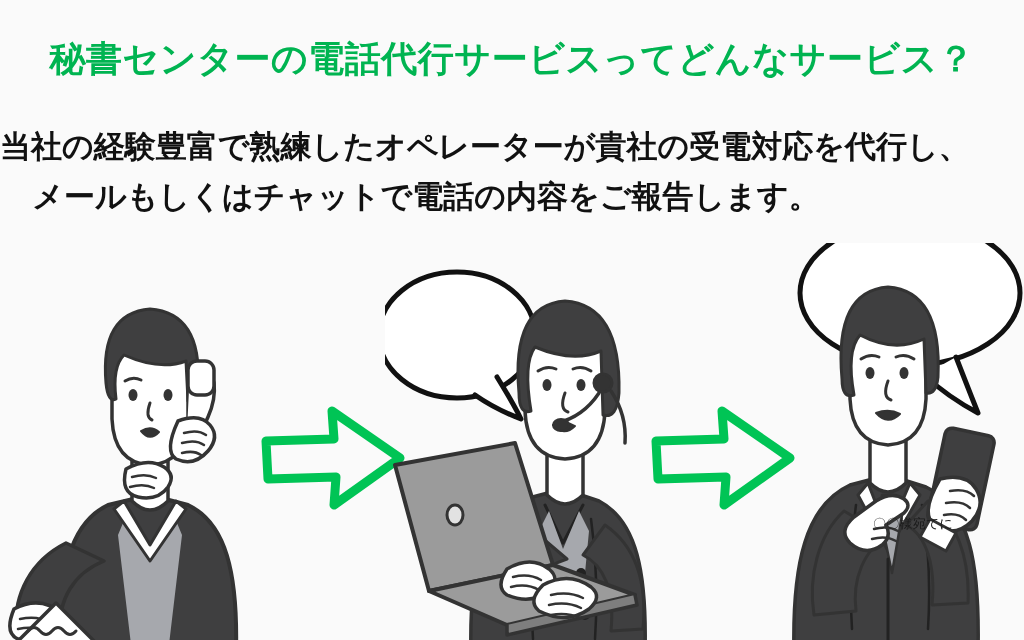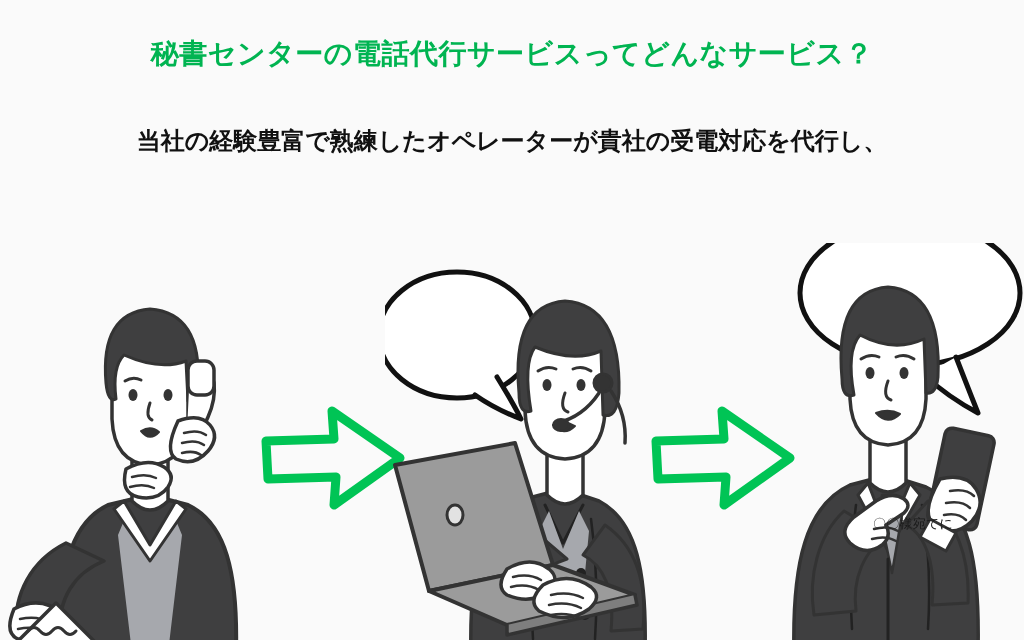--- a/index.html
+++ b/index.html
@@ -22,34 +22,34 @@
   }
 
   
   .headline {
     position: absolute;
     left: 0;
     top: 38px;
     width: 1024px;
     text-align: center;
     color: #00b451;
-    font-size: 28px;
+    font-size: 36px;
     font-weight: 700;
     letter-spacing: 0.5px;
     line-height: 1.15;
     white-space: nowrap;
   }
   .subcopy {
     position: absolute;
     left: 0;
     top: 122px;
-    width: 1024px;
+    width: 852px;
     text-align: center;
     color: #111111;
-    font-size: 24px;
+    font-size: 31px;
     font-weight: 700;
     line-height: 1.62;
   }
   .subcopy .line {
     display: block;
     white-space: nowrap;
   }
 
   
   .scene {
@@ -89,20 +89,21 @@
 </style>
 </head>
 <body>
 
 <div class="stage">
 
   <div class="headline">秘書センターの電話代行サービスってどんなサービス？</div>
 
   <div class="subcopy">
     <span class="line">当社の経験豊富で熟練したオペレーターが貴社の受電対応を代行し、</span>
+    <span class="line">メールもしくはチャットで電話の内容をご報告します。</span>
   </div>
 
   <div class="scene">
 
     <div class="fig fig-caller">
       <svg viewBox="0 0 270 410" width="270" height="410" xmlns="http://www.w3.org/2000/svg">
         <g fill="none" stroke="#333" stroke-width="4" stroke-linecap="round" stroke-linejoin="round">
 
           <path d="M60 410 C58 330 70 280 108 262 L150 252 L188 262 C226 280 238 330 236 410 Z" fill="#3f3f40" stroke="#333"></path>
 

